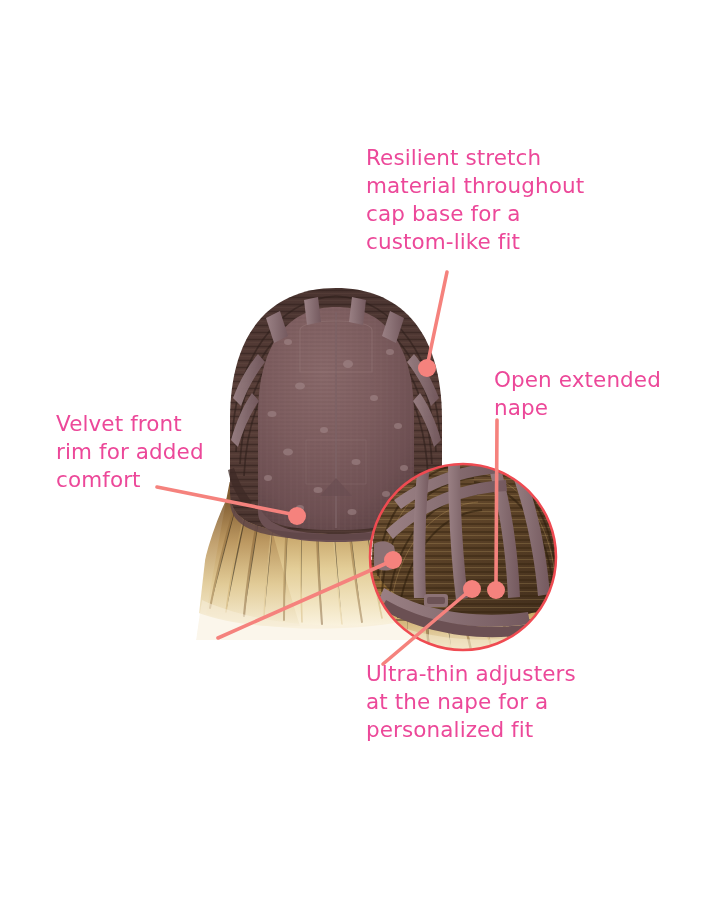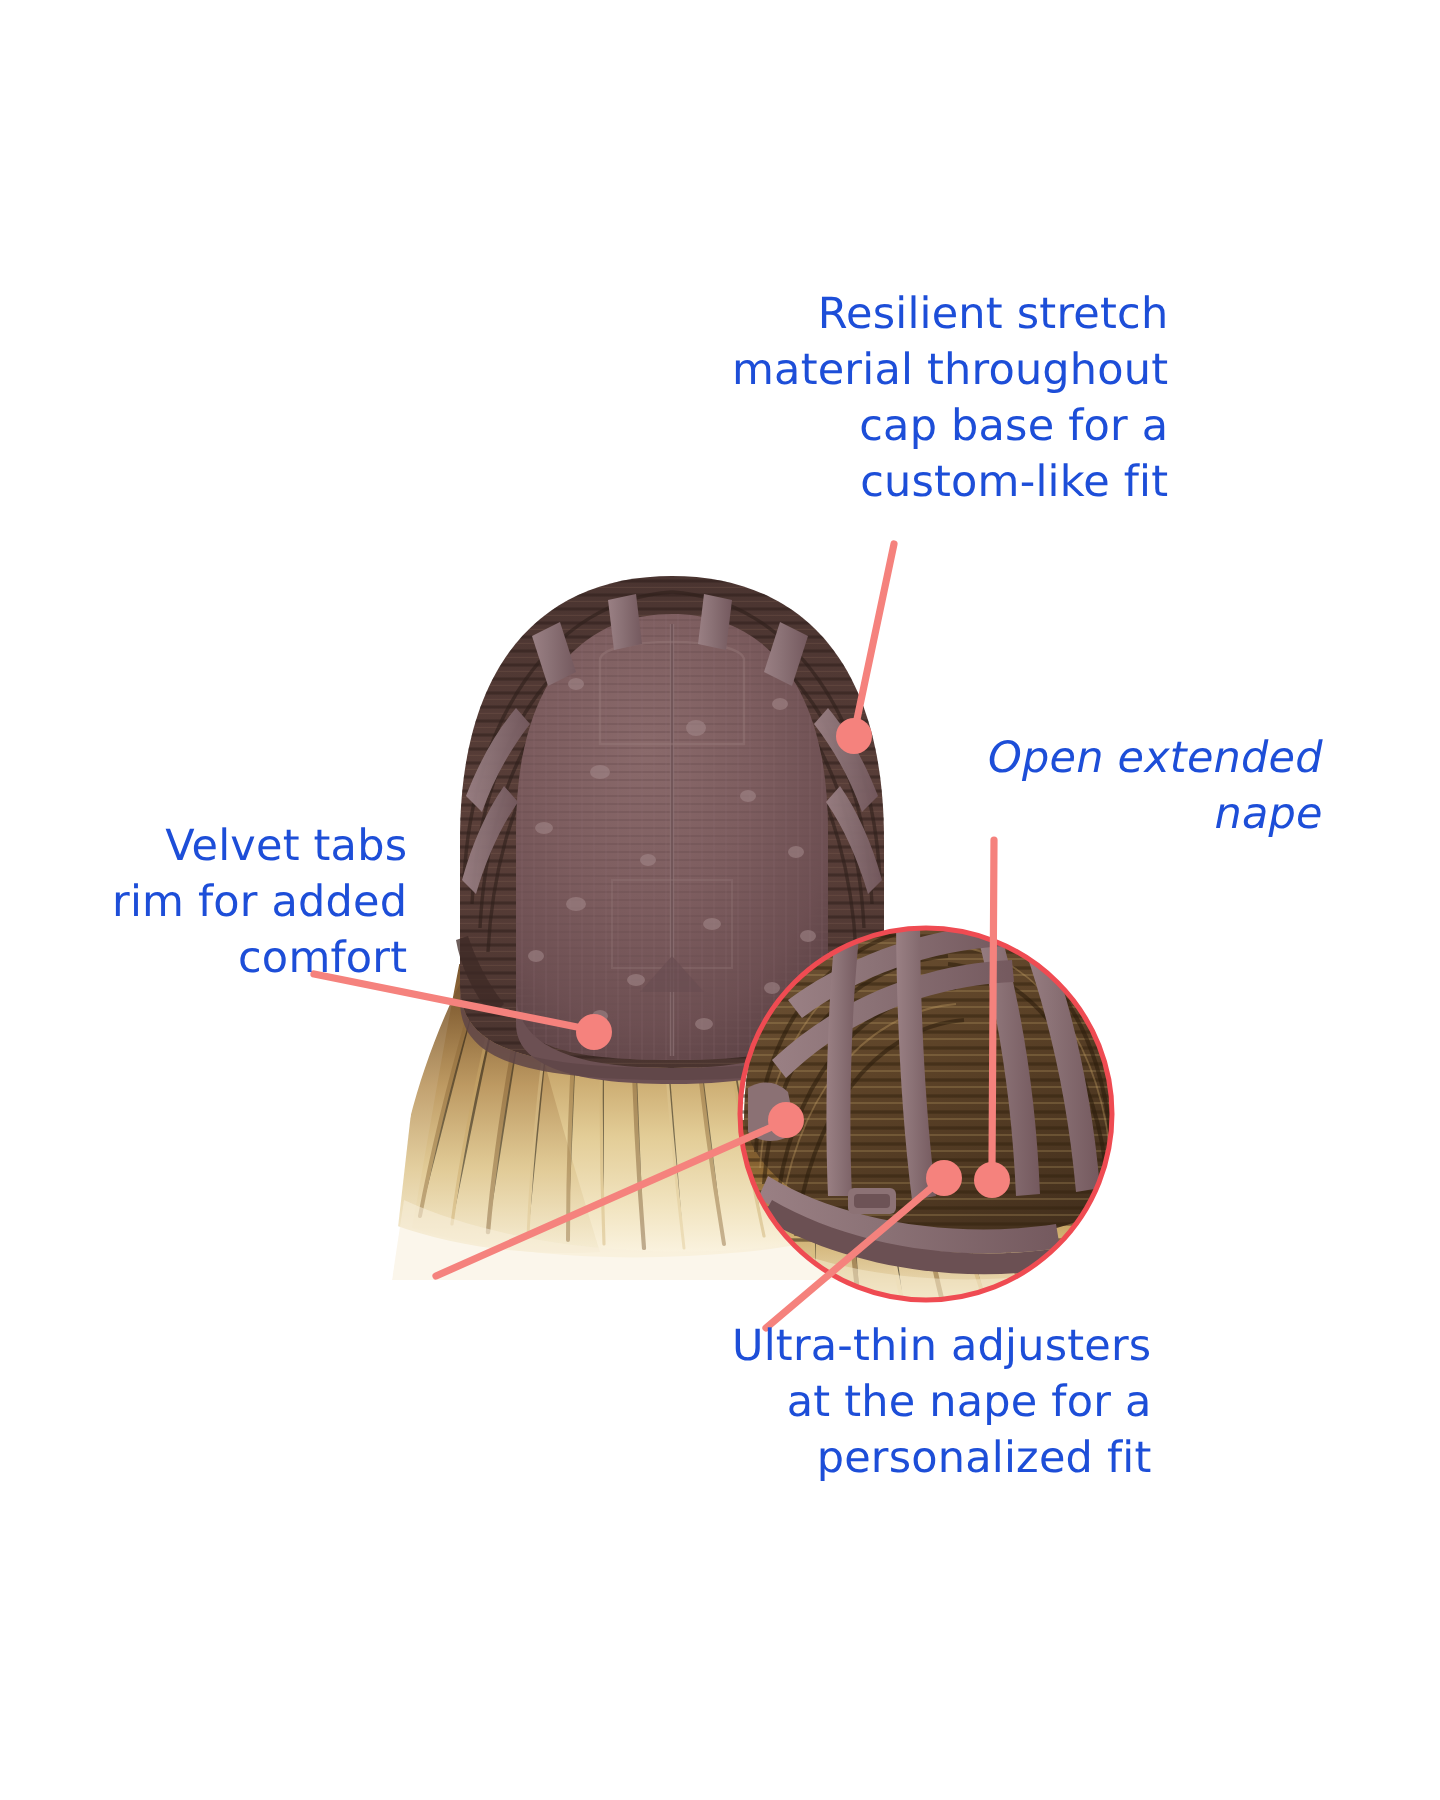--- a/index.html
+++ b/index.html
@@ -12,28 +12,27 @@
   }
   #stage {
     position: relative;
     width: 720px;
     height: 900px;
     background: #ffffff;
     overflow: hidden;
   }
   .callout {
     position: absolute;
-    color: #1d4ed8;
+    color: #ec4899;
     font-family: "DejaVu Sans", sans-serif;
     font-size: 21.5px;
     line-height: 1.30;
     letter-spacing: 0.1px;
     white-space: pre-line;
     user-select: none;
-    text-align: right;
   }
   #svg-layer {
     position: absolute;
     left: 0;
     top: 0;
     width: 720px;
     height: 900px;
     pointer-events: none;
   }
   #photo-layer {
@@ -332,22 +331,22 @@
         <circle cx="393" cy="560" r="9" fill="#f5827d"></circle>
         <line x1="383" y1="664" x2="468" y2="592" stroke="#f5827d" stroke-width="3.6" stroke-linecap="round"></line>
         <circle cx="472" cy="589" r="9" fill="#f5827d"></circle>
       </g>
   </svg>
 
   <div class="callout" style="left:366px; top:144px;">Resilient stretch
 material throughout
 cap base for a
 custom-like fit</div>
-  <div class="callout" style="left:494px; top:366px;font-style:italic;">Open extended
+  <div class="callout" style="left:494px; top:366px;">Open extended
 nape</div>
-  <div class="callout" style="left:56px; top:410px;">Velvet tabs
+  <div class="callout" style="left:56px; top:410px;">Velvet front
 rim for added
 comfort</div>
   <div class="callout" style="left:366px; top:660px;">Ultra-thin adjusters
 at the nape for a
 personalized fit</div>
 
 </div>
 
 </body></html>

